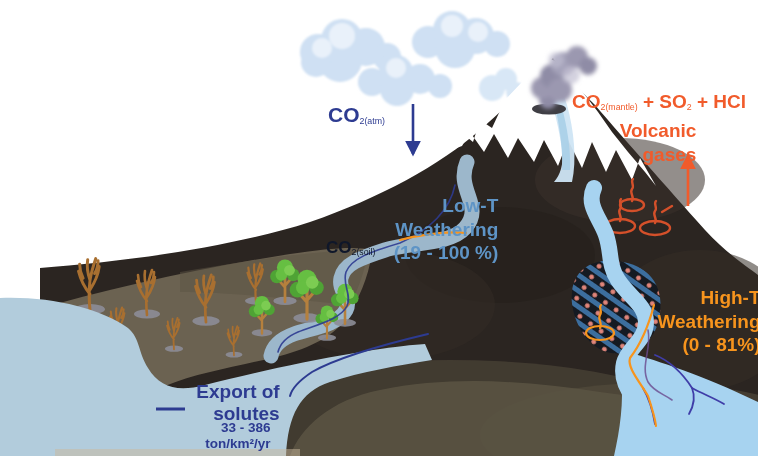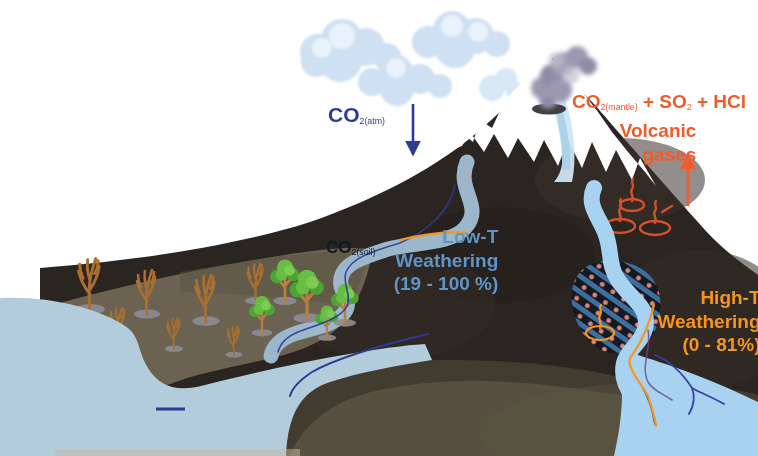--- a/index.html
+++ b/index.html
@@ -205,26 +205,30 @@
 </svg>
 
 <div class="lbl navy" style="left:328px;top:102px"><span class="t21 nowrap">CO</span><span class="t21 sub">2(atm)</span></div>
 
 
 <div class="lbl red nowrap" style="left:572px;top:90px"><span class="t19">CO</span><span class="t19 sub">2(mantle)</span><span class="t19"> + SO</span><span class="t19 sub">2</span><span class="t19"> + HCl</span></div>
 
 <div class="lbl red t19 ctr" style="left:658px;top:119px">Volcanic
 gases</div>
 
-<div class="lbl ltblue t19 ctr" style="left:446px;top:225px">Low-T
+<div class="lbl ltblue t19 ctr" style="left:446px;top:194px">Low-T
 Weathering
 (19 - 100 %)</div>
 
 <div class="lbl green" style="left:326px;top:237px"><span class="t17 nowrap">CO</span><span class="t17 sub">2(soil)</span></div>
 
 <div class="lbl orange t19 ctr" style="left:709px;top:286px">High-T
 Weathering
 (0 - 81%)</div>
 
 
-
+<div class="lbl navy t19 ctr" style="left:238px;top:381px;line-height:1.15">Export of
+solutes</div>
+
+<div class="lbl navy t13 ctr" style="left:238px;top:420px">33 - 386
+ton/km²/yr</div>
 
 </div>
 
 </body></html>

